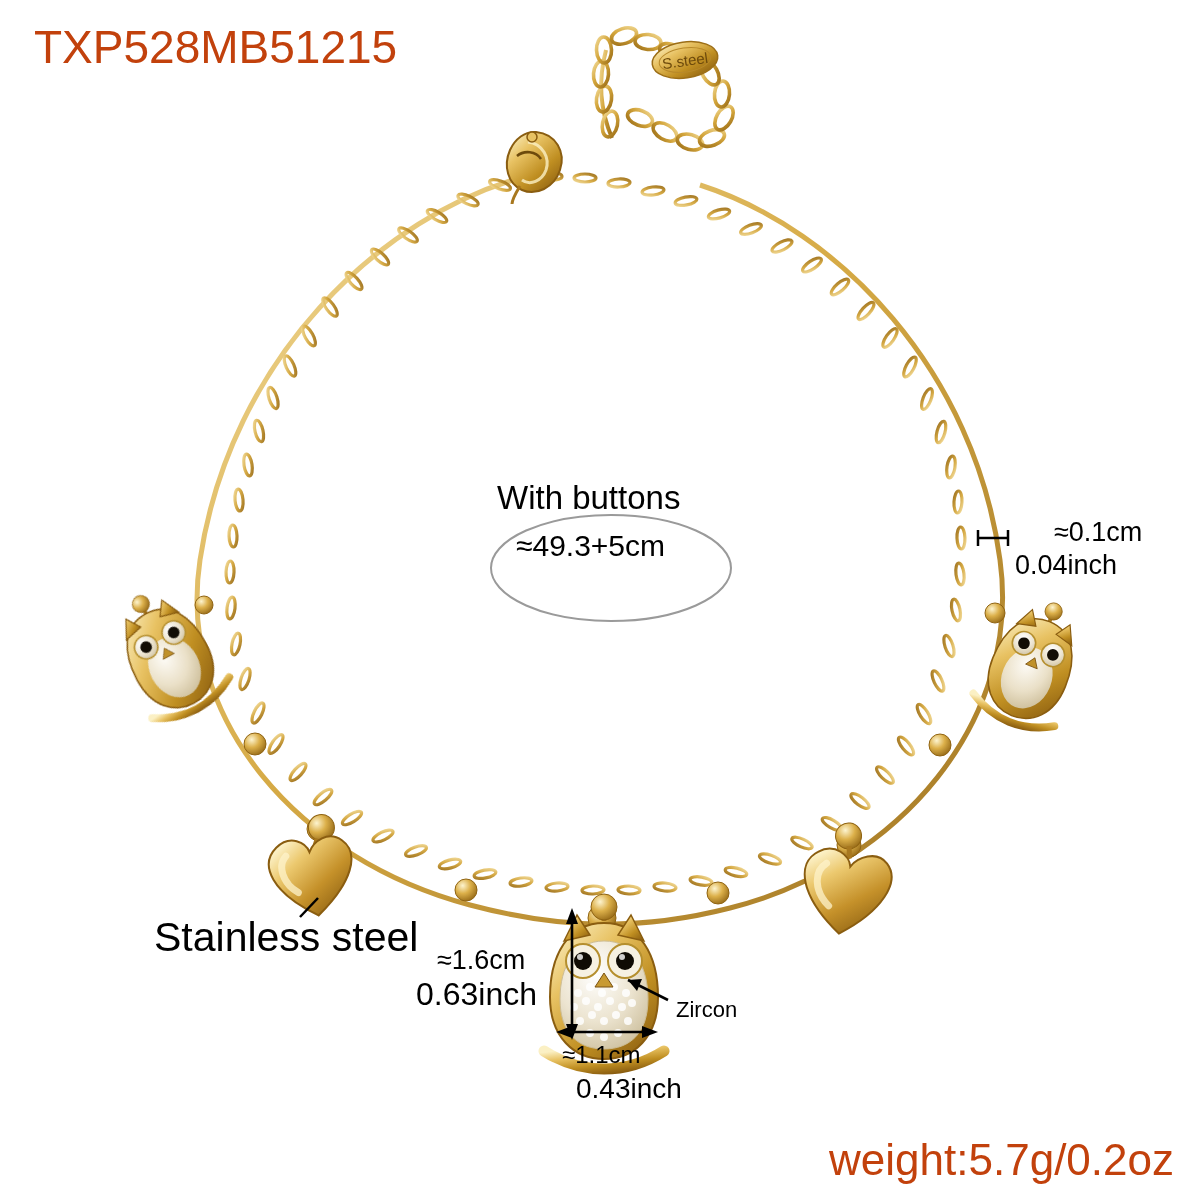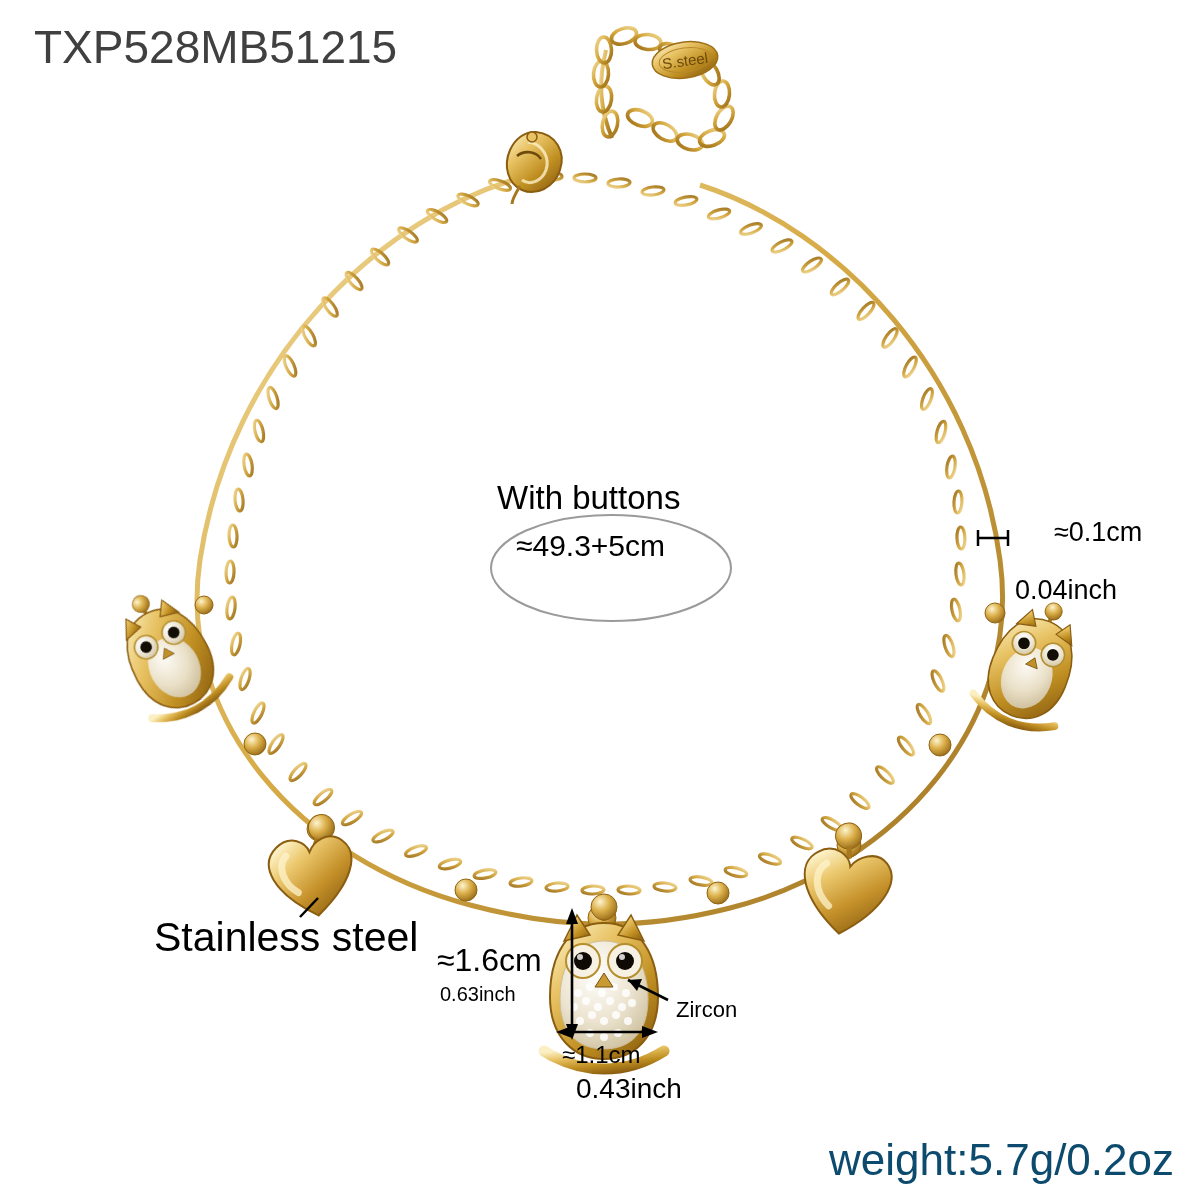--- a/index.html
+++ b/index.html
@@ -19,30 +19,30 @@
     position: absolute;
     inset: 0;
   }
   .sku-title {
     position: absolute;
     left: 34px;
     top: 24px;
     font-size: 46px;
     line-height: 1;
     letter-spacing: 0px;
-    color: #404040;
+    color: #c2410c;
     white-space: nowrap;
   }
   .weight-label {
     position: absolute;
     right: 26px;
     bottom: 18px;
     font-size: 44px;
     line-height: 1;
-    color: #0c4a6e;
+    color: #c2410c;
     white-space: nowrap;
     margin-top: 11px;
   }
   .lbl {
     position: absolute;
     font-size: 29px;
     line-height: 34px;
     color: #000000;
     white-space: nowrap;
   }
@@ -62,42 +62,42 @@
     font-size: 30px;
   }
   .thk-metric {
     left: 1018px;
     top: 515px;
     font-size: 27px;
     margin-left: 36px;
   }
   .thk-imperial {
     left: 1015px;
-    top: 573px;
+    top: 548px;
     font-size: 27px;
   }
   .steel-label {
     left: 154px;
     top: 920px;
     font-size: 41px;
   }
   .zircon-label {
     left: 676px;
     top: 993px;
     font-size: 22px;
   }
   .h-metric {
     left: 437px;
     top: 943px;
+    font-size: 27px;
+  }
+  .h-imperial {
+    left: 416px;
+    top: 977px;
     font-size: 32px;
-  }
-  .h-imperial {
-    left: 440px;
-    top: 977px;
-    font-size: 20px;
   }
   .w-metric {
     left: 562px;
     top: 1038px;
     font-size: 24px;
   }
   .w-imperial {
     left: 560px;
     top: 1072px;
     font-size: 28px;

